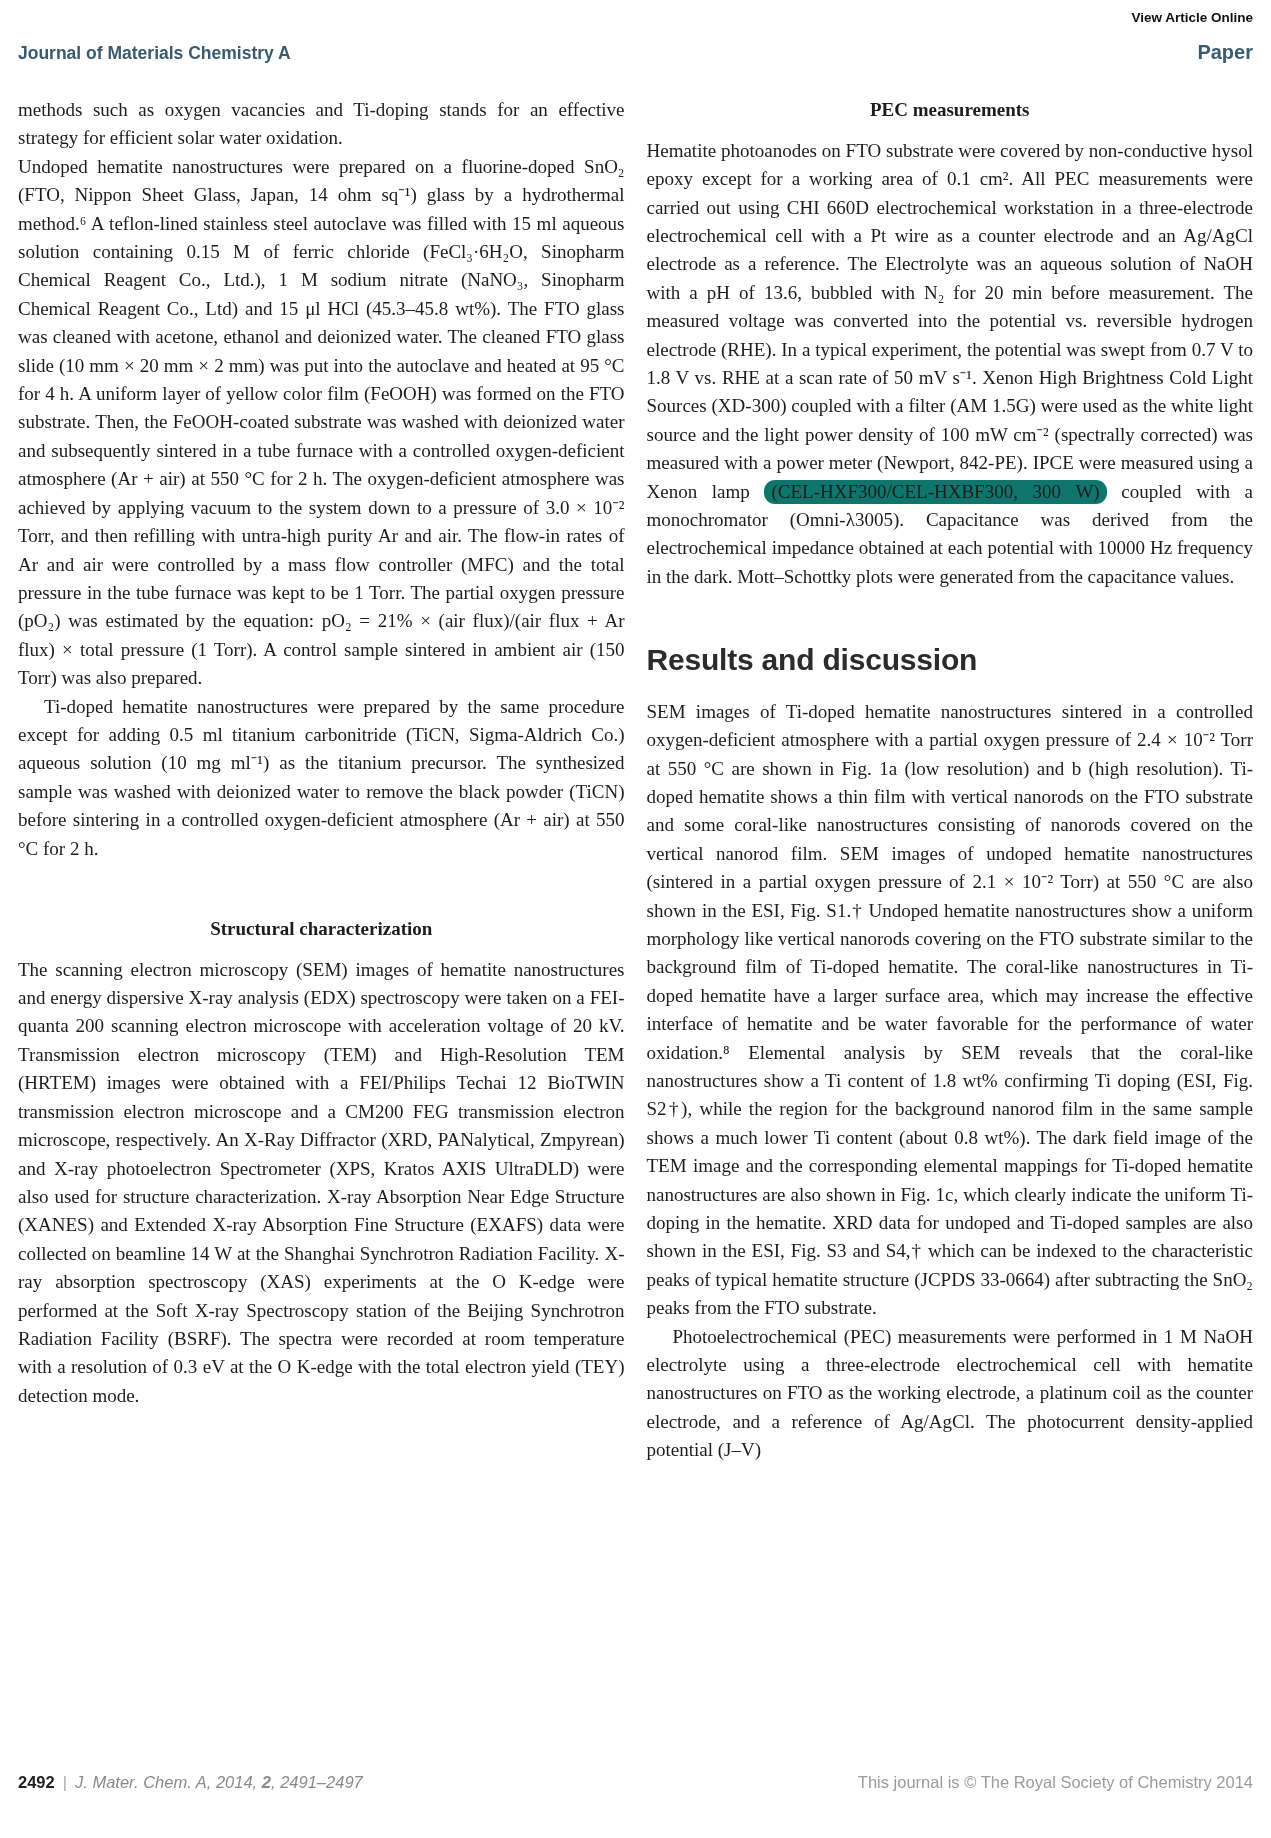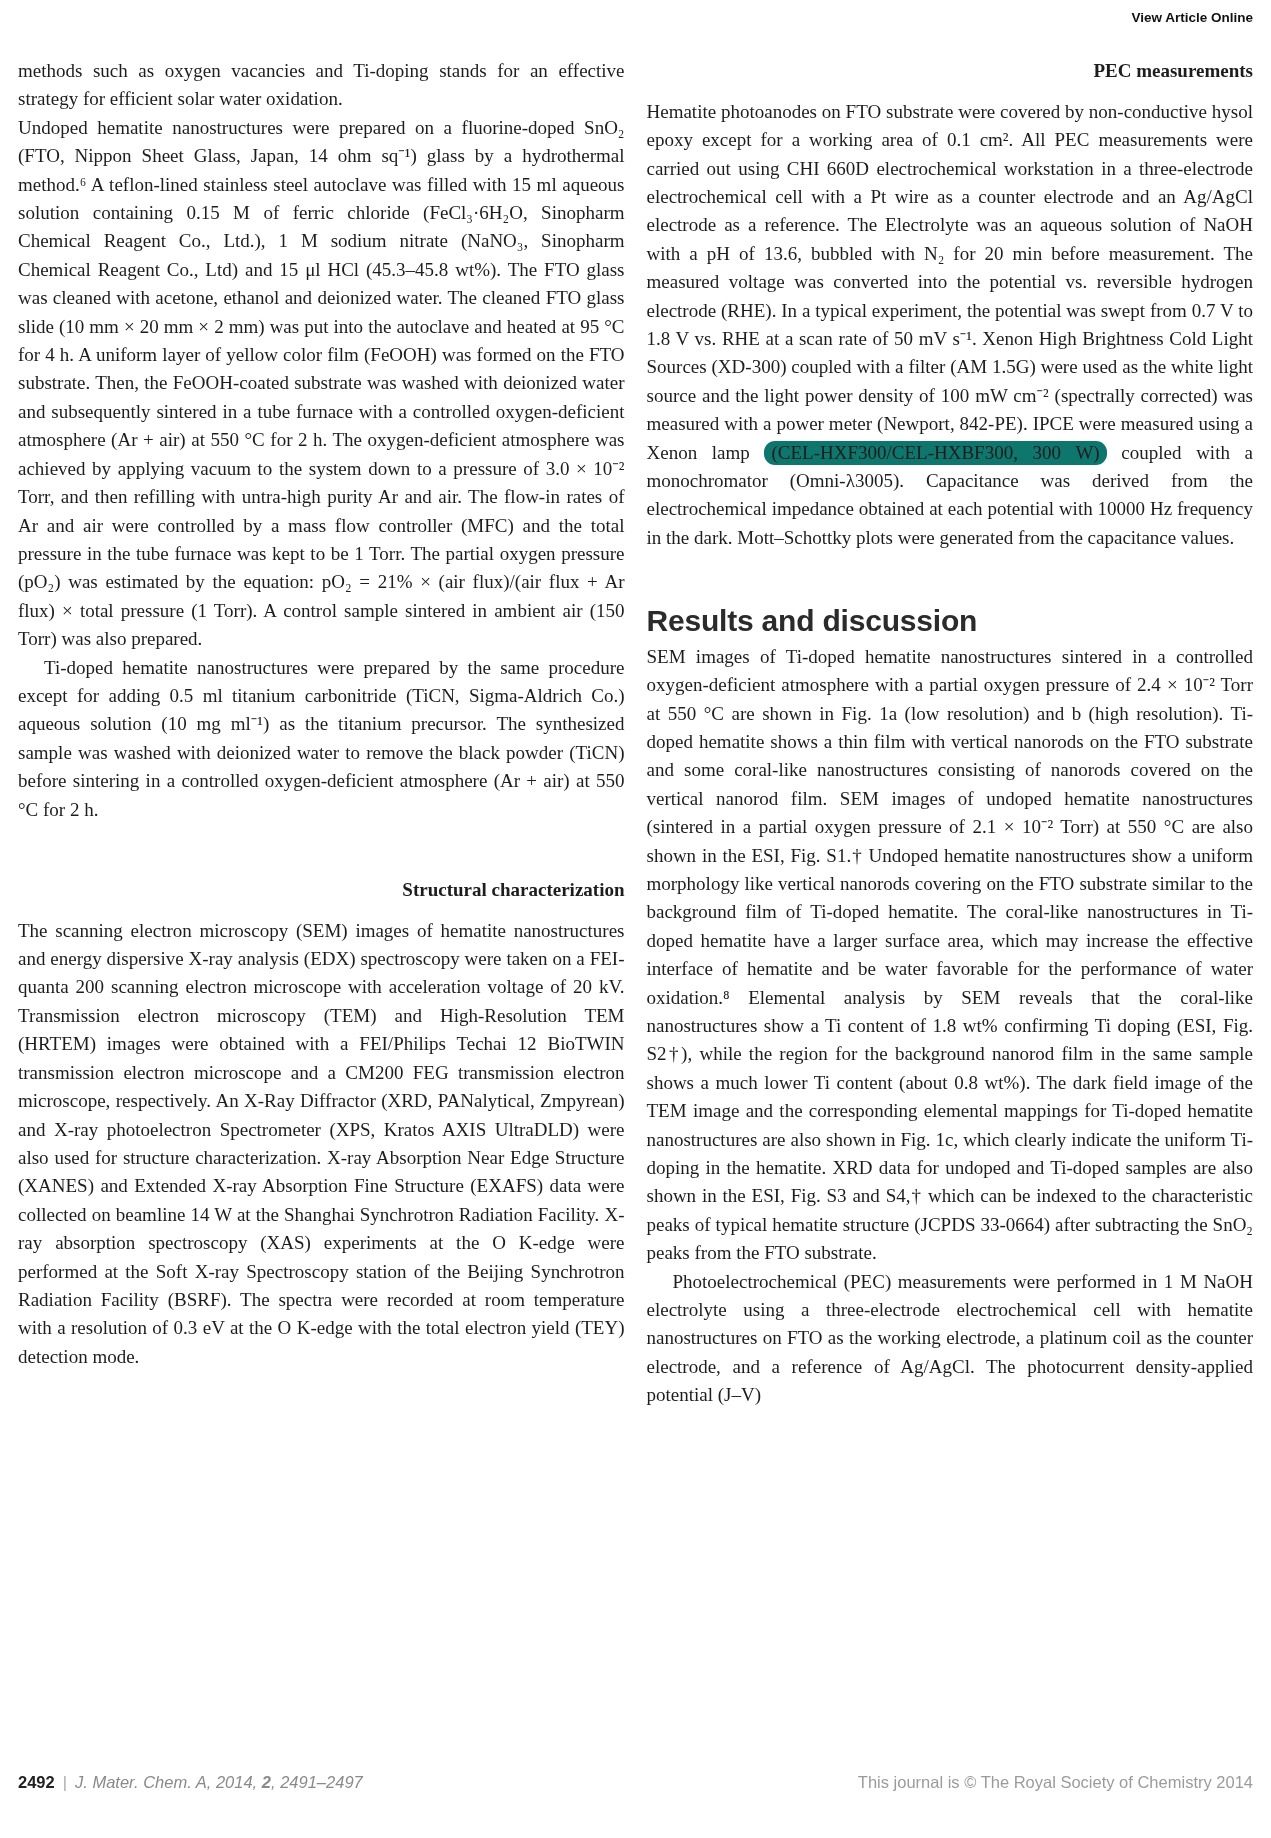--- a/index.html
+++ b/index.html
@@ -56,29 +56,29 @@
   h1.section-h {
     font-family: "Liberation Sans", sans-serif;
     font-size: 30px;
     font-weight: bold;
     letter-spacing: -0.2px;
     color: #2b2b2b;
     line-height: 1.15;
     margin: 44px 0 16px 0;
     text-align: left;
   }
-  h1.section-h.results { margin: 52px 0 4px 0; }
+  h1.section-h.results { margin: 52px 0 20px 0; }
   h2.subsection-h {
     font-family: "Liberation Serif", serif;
     font-size: 19px;
     font-weight: bold;
     color: #1d1d1d;
     line-height: 1.3;
     margin: 0 0 14px 0;
-    text-align: right;
+    text-align: center;
   }
   h2.subsection-h.standalone { margin-top: 54px; }
   h2.subsection-h.top { margin-top: 2px; }
   .highlight {
     background: #0f766e;
     border-radius: 11px;
     padding: 1px 7px 2px 7px;
     -webkit-box-decoration-break: clone;
     box-decoration-break: clone;
   }
@@ -99,20 +99,24 @@
   .citation .vol { font-weight: bold; }
   .copyright { color: #9b9b9b; }
 </style>
 </head>
 <body>
 
 <div class="page">
 
   <div class="view-online">View Article Online</div>
 
+  <div class="masthead">
+    <span class="journal-name">Journal of Materials Chemistry A</span>
+    <span class="article-type">Paper</span>
+  </div>
 
   <div class="content">
 
     <div class="col">
       <p class="body-p">methods such as oxygen vacancies and Ti-doping stands for an effective strategy for efficient solar water oxidation.</p>
 
 
 
       <p class="body-p">Undoped hematite nanostructures were prepared on a fluorine-doped SnO₂ (FTO, Nippon Sheet Glass, Japan, 14 ohm sq⁻¹) glass by a hydrothermal method.⁶ A teflon-lined stainless steel autoclave was filled with 15 ml aqueous solution containing 0.15 M of ferric chloride (FeCl₃·6H₂O, Sinopharm Chemical Reagent Co., Ltd.), 1 M sodium nitrate (NaNO₃, Sinopharm Chemical Reagent Co., Ltd) and 15 μl HCl (45.3–45.8 wt%). The FTO glass was cleaned with acetone, ethanol and deionized water. The cleaned FTO glass slide (10 mm × 20 mm × 2 mm) was put into the autoclave and heated at 95 °C for 4 h. A uniform layer of yellow color film (FeOOH) was formed on the FTO substrate. Then, the FeOOH-coated substrate was washed with deionized water and subsequently sintered in a tube furnace with a controlled oxygen-deficient atmosphere (Ar + air) at 550 °C for 2 h. The oxygen-deficient atmosphere was achieved by applying vacuum to the system down to a pressure of 3.0 × 10⁻² Torr, and then refilling with untra-high purity Ar and air. The flow-in rates of Ar and air were controlled by a mass flow controller (MFC) and the total pressure in the tube furnace was kept to be 1 Torr. The partial oxygen pressure (pO₂) was estimated by the equation: pO₂ = 21% × (air flux)/(air flux + Ar flux) × total pressure (1 Torr). A control sample sintered in ambient air (150 Torr) was also prepared.</p>
 

